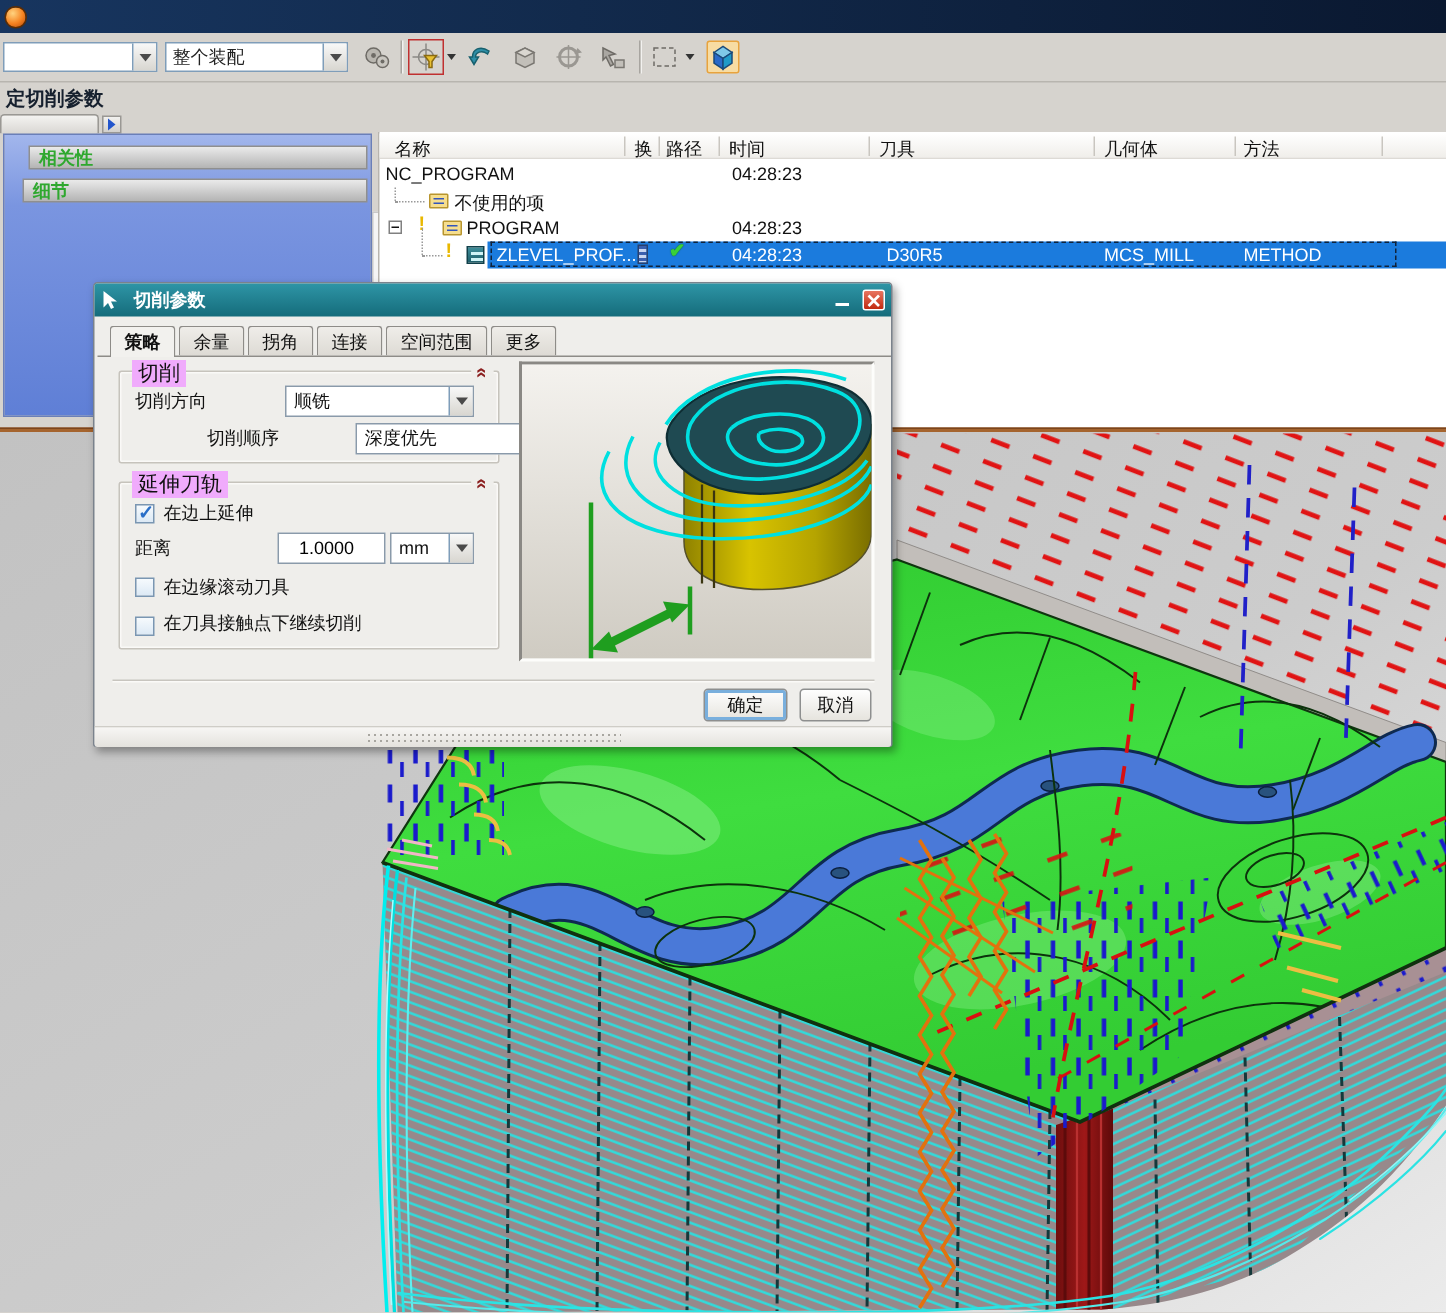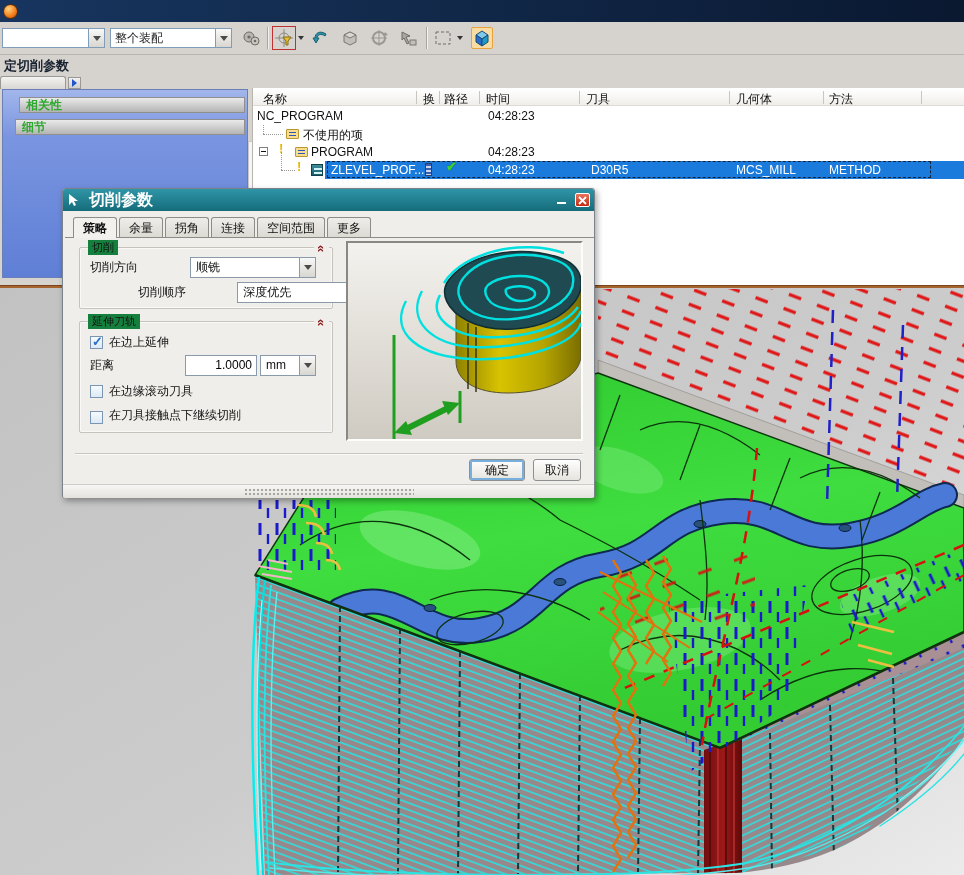--- a/index.html
+++ b/index.html
@@ -73,44 +73,44 @@
   .brown-line { left:0; top:285px; width:964px; height:3px; background:#A5642E; border-top:1px solid #7C451C; }
 
   
   .viewport { left:0; top:288px; width:964px; height:587px; }
 
   
   .dialog { left:62px; top:188px; width:533px; height:310px; background:#EFEEEB;
     border:1px solid #7A828C; border-radius:3px 3px 2px 2px; box-shadow:2px 3px 6px rgba(0,0,0,.35); }
   .dlg-title { position:absolute; left:0; top:0; width:531px; height:22px; border-radius:2px 2px 0 0;
     background:linear-gradient(#2E95A6,#156C7B); display:flex; align-items:center; padding:0 4px; }
-  .dlg-title .txt { color:#FFF; font-weight:bold; font-size:16px; margin-left:8px; flex:1; }
+  .dlg-title .txt { color:#FFF; font-weight:bold; font-size:12px; margin-left:8px; flex:1; }
   .btn-min { width:16px; height:14px; display:flex; align-items:flex-end; justify-content:center; margin-right:6px; }
   .btn-min i { width:9px; height:2px; background:#FFF; margin-bottom:3px; }
   .btn-close { width:15px; height:14px; background:linear-gradient(#E87560,#C22A10); border:1px solid #FFFFFF; border-radius:2px;
     display:flex; align-items:center; justify-content:center; }
   .tabs { position:absolute; left:10px; top:28px; height:20px; display:flex; }
   .tab { height:20px; padding:2px 9px 0; font-size:12px; color:#111; background:linear-gradient(#EFEDE9,#DDDAD4);
     border:1px solid #8E8C88; border-bottom:none; border-radius:3px 3px 0 0; margin-right:2px; }
   .tab.active { background:#F2F1EE; height:21px; position:relative; z-index:2; font-weight:bold; }
   .tab-line { position:absolute; left:2px; top:48px; width:529px; height:1px; background:#8E8C88; }
 
   .group { position:absolute; border:1px solid #C6C3BC; border-radius:2px; box-shadow:inset 0 0 0 1px #FAF9F7; }
-  .group-title { position:absolute; left:8px; top:-8px; background:#15803d; padding:0 4px; font-size:11px; color:#111; }
+  .group-title { position:absolute; left:8px; top:-8px; background:#f0abfc; padding:0 4px; font-size:14px; color:#111; }
   .chevrons { position:absolute; right:6px; top:-8px; background:#EFEEEB; color:#8B2020; font-weight:bold;
     transform:rotate(90deg); font-size:13px; letter-spacing:-2px; padding:0 2px; }
   .frow { position:absolute; height:22px; display:flex; align-items:center; }
   .flabel { font-size:12px; color:#111; }
   .sel { background:#FFF; border:1px solid #8A9AAA; height:21px; display:flex; align-items:center; }
   .sel .val { flex:1; padding:0 5px; font-size:12px; color:#111; white-space:nowrap; }
   .cb { width:13px; height:13px; border:1px solid #7A96B2; background:linear-gradient(#F6FAFD,#DCE9F5); position:relative; }
   .cb.checked::after { content:"✓"; position:absolute; left:1px; top:-3px; color:#2A6FC8; font-weight:bold; font-size:13px; }
   .cb-label { font-size:12px; color:#111; margin-left:6px; }
   .num-input { width:72px; height:21px; border:1px solid #8A9AAA; background:#FFF; font-size:12px; text-align:right;
-    padding-right:4px; font-family:"Liberation Sans",sans-serif; }
+    padding-right:20px; font-family:"Liberation Sans",sans-serif; }
   .preview { position:absolute; left:283px; top:52px; width:237px; height:200px;
     border-top:2px solid #8A8884; border-left:2px solid #8A8884; border-right:2px solid #FDFDFB; border-bottom:2px solid #FDFDFB; }
   .dlg-sep { position:absolute; left:12px; top:264px; width:508px; height:2px;
     border-top:1px solid #C8C5BF; border-bottom:1px solid #FBFAF8; }
   .dlg-btn { position:absolute; height:22px; background:linear-gradient(#FEFEFE,#E6E4DE);
     border:1px solid #8E8F8F; border-radius:3px; font-size:12px; color:#111;
     display:flex; align-items:center; justify-content:center; font-family:"Liberation Sans",sans-serif; }
   .dlg-btn.default { box-shadow:0 0 0 2px #79AFDD inset; }
   .grip { position:absolute; left:0; top:295px; width:531px; height:14px;
     background:linear-gradient(#F7F6F4,#E4E2DD); border-top:1px solid #CFCDC7; border-radius:0 0 2px 2px;

